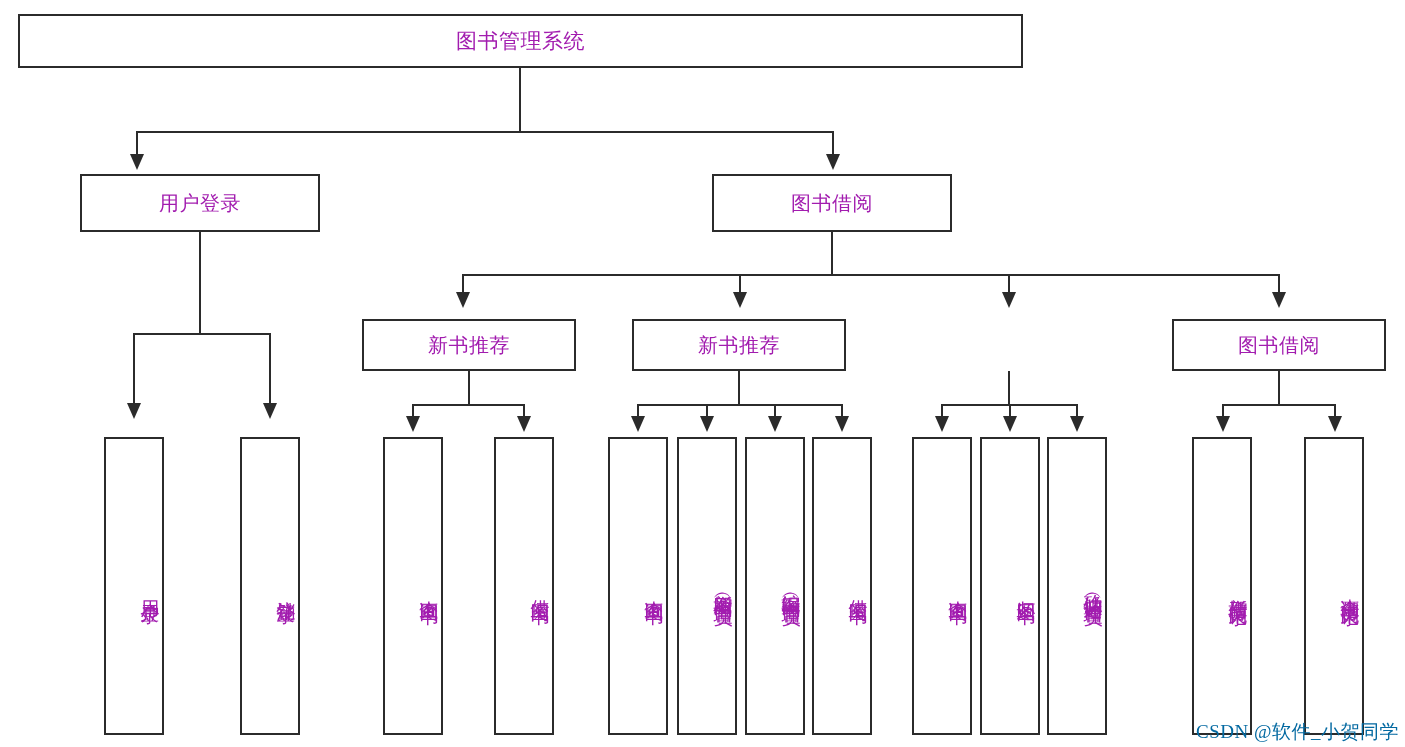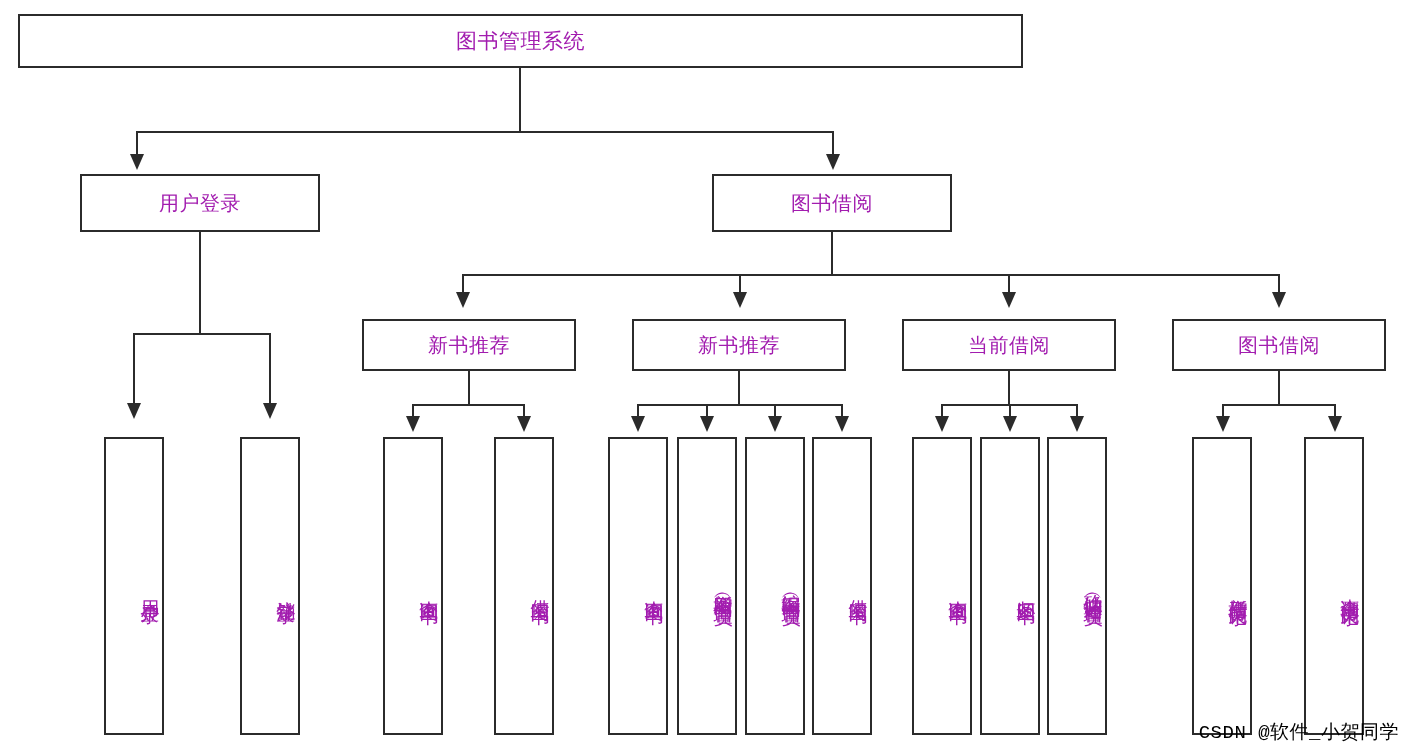--- a/index.html
+++ b/index.html
@@ -73,24 +73,24 @@
     border-right: 7px solid transparent;
     border-top: 16px solid #2b2b2b;
   }
 
   
   #watermark {
     position: absolute;
     right: 6px;
     bottom: 2px;
     font-size: 19px;
-    color: #000000;
+    color: #0369a1;
     letter-spacing: 0.5px;
     white-space: nowrap;
-    font-family: Liberation Mono, monospace;
+    font-family: Liberation Serif, serif;
     margin-left: 44px;
   }
 </style>
 </head>
 <body>
 
 <div id="canvas">
 
   <div class="node root-node h-node" style="left:18px; top:14px; width:1005px; height:54px;">
     <span class="label">图书管理系统</span>
@@ -128,23 +128,20 @@
   <div class="arrow" style="left:733px; top:292px;"></div>
   <div class="arrow" style="left:1002px; top:292px;"></div>
   <div class="arrow" style="left:1272px; top:292px;"></div>
 
   <div class="node h-node" style="left:362px; top:319px; width:214px; height:52px;">
     <span class="label">新书推荐</span>
   </div>
   <div class="node h-node" style="left:632px; top:319px; width:214px; height:52px;">
     <span class="label">新书推荐</span>
   </div>
-  <div class="node h-node" style="left:902px; top:319px; width:214px; height:52px;">
-    <span class="label">当前借阅</span>
-  </div>
   <div class="node h-node" style="left:1172px; top:319px; width:214px; height:52px;">
     <span class="label">图书借阅</span>
   </div>
 
   <div class="edge v" style="left:468px; top:371px; height:35px;"></div>
   <div class="edge h" style="left:412px; top:404px; width:113px;"></div>
   <div class="edge v" style="left:412px; top:404px; height:14px;"></div>
   <div class="edge v" style="left:523px; top:404px; height:14px;"></div>
   <div class="arrow" style="left:406px; top:416px;"></div>
   <div class="arrow" style="left:517px; top:416px;"></div>

